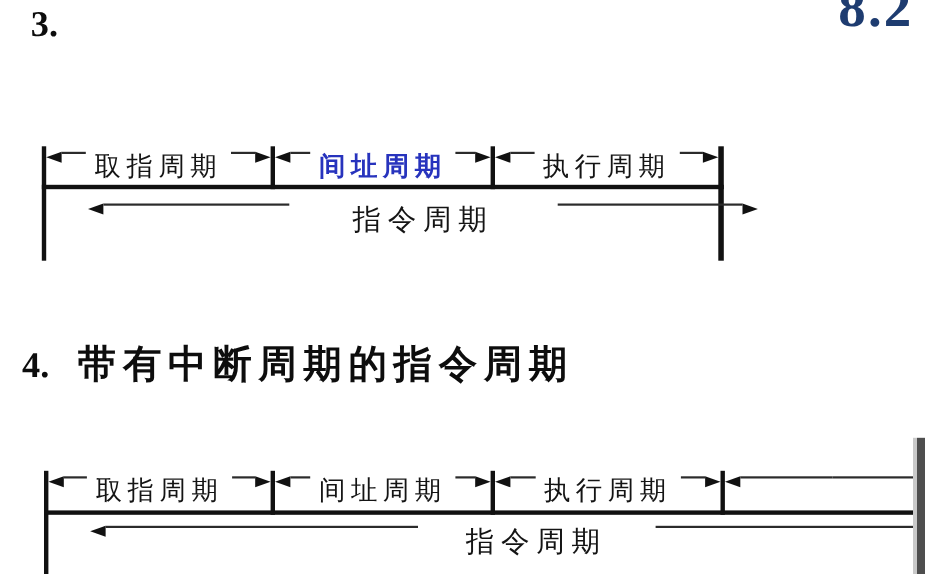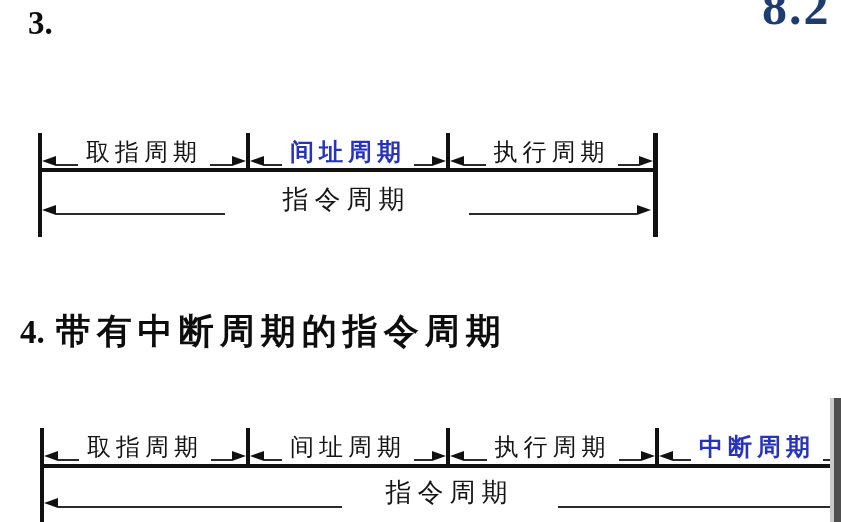--- a/index.html
+++ b/index.html
@@ -11,43 +11,43 @@
   .abs { position:absolute; }
 
   
   .heading {
     display:flex; align-items:baseline;
     font-weight:bold; color:#0d0d0d; white-space:nowrap;
   }
   .heading .num { font-size:33px; }
   .heading .txt { font-size:35px; letter-spacing:6px; }
   .gap-lg .txt { margin-left:34px; }
-  .gap-sm .txt { margin-left:11px; }
+  .gap-sm .txt { margin-left:26px; }
 
   
   .section-num {
     font-size:50px; font-weight:bold; color:#1e3c70;
     letter-spacing:2px; white-space:nowrap;
   }
 
   
   .vbar { background:#111; }
   .hline-thick { background:#111; }
-  .seg-row { display:flex; align-items:flex-end; height:28px; }
+  .seg-row { display:flex; align-items:flex-start; height:28px; }
   .aline { flex:1; height:2px; background:#2b2b2b; }
   .ah-l { width:0; height:0; border-top:5px solid transparent;
           border-bottom:5px solid transparent; border-right:14px solid #111; }
   .ah-r { width:0; height:0; border-top:5px solid transparent;
           border-bottom:5px solid transparent; border-left:14px solid #111; }
   .seg-label {
     font-size:24px; letter-spacing:5px; padding:0 8px;
     color:#141414; white-space:nowrap; line-height:28px;
   }
   .seg-label.blue { color:#2733bd; font-weight:bold; }
-  .total-row { display:flex; align-items:flex-end; height:30px; }
+  .total-row { display:flex; align-items:flex-start; height:30px;padding-left:38px; }
   .total-label {
     font-size:26px; letter-spacing:6px; color:#141414;
     white-space:nowrap; line-height:30px;
   }
   .pad-wide { padding:0 58px; }
   .pad-med  { padding:0 44px; }
 
   .edge-bar {
     background:linear-gradient(to right,#c9c9c9 0%,#c9c9c9 35%,#4e4e4e 35%,#4e4e4e 100%);
   }
@@ -130,21 +130,20 @@
   <span class="ah-l"></span>
   <span class="aline"></span>
   <span class="seg-label">执行周期</span>
   <span class="aline"></span>
   <span class="ah-r"></span>
 </div>
 
 <div class="abs seg-row" style="left:659px; top:433px; width:182px;">
   <span class="ah-l"></span>
   <span class="aline"></span>
-  <span class="seg-label blue">中断周期</span>
   <span class="aline"></span>
 </div>
 
 <div class="abs total-row" style="left:44px; top:478px; width:797px;">
   <span class="ah-l"></span>
   <span class="aline"></span>
   <span class="total-label pad-med">指令周期</span>
   <span class="aline"></span>
 </div>
 

